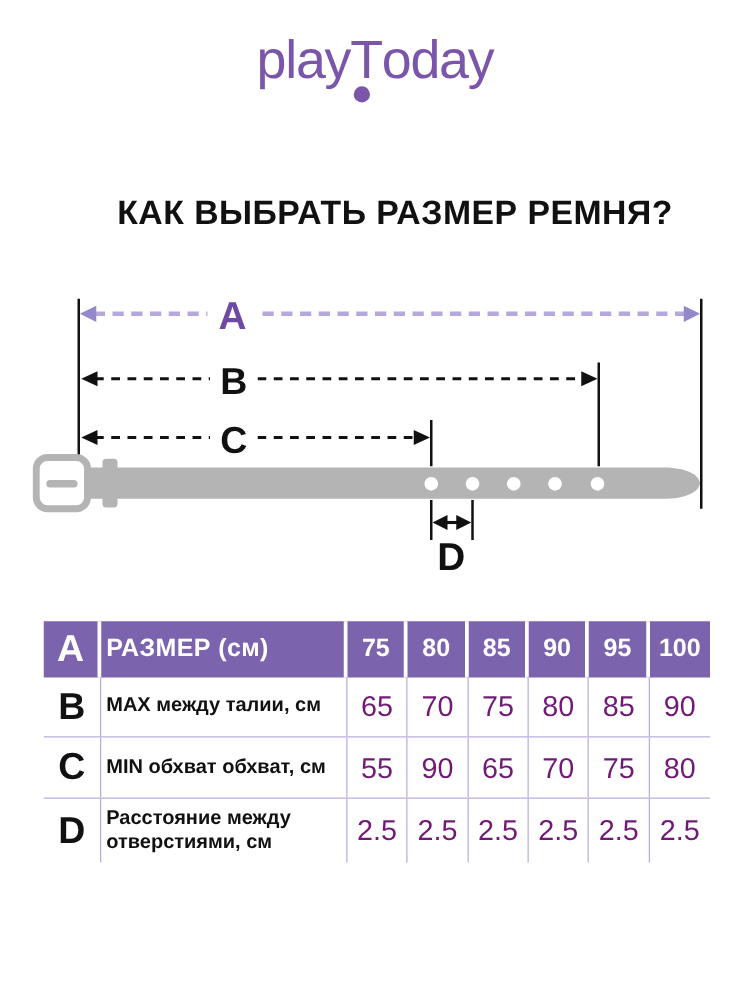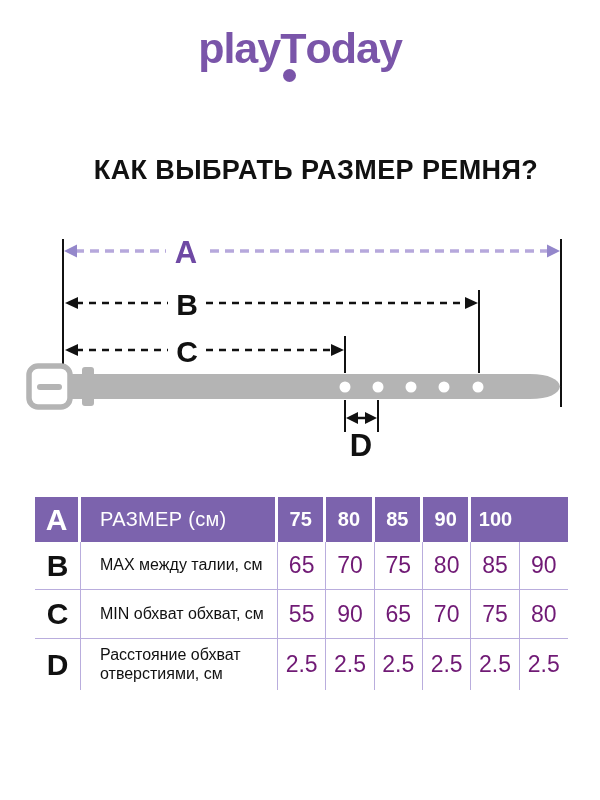--- a/index.html
+++ b/index.html
@@ -6,21 +6,21 @@
   body{
     width:600px;height:800px;position:relative;overflow:hidden;
     background:#ffffff;
     font-family:"Liberation Sans",sans-serif;
     -webkit-font-smoothing:antialiased;
   }
   
   .logo{
     position:absolute;top:24px;left:0;width:600px;height:70px;
     text-align:center;
-    font-weight:bold;font-size:43px;letter-spacing:-1px;
+    font-weight:normal;font-size:43px;letter-spacing:-1px;
     color:#7a55a9;
   }
   .logo-t{position:relative;display:inline-block;}
   .logo-dot{
     position:absolute;left:3px;top:45px;width:13px;height:13px;
     border-radius:50%;background:#7a55a9;
   }
   
   .page-title{
     position:absolute;top:155px;left:16px;width:600px;
@@ -38,22 +38,22 @@
   .t-row.r-b{height:47px;}
   .t-row.r-c{height:48px;border-top:1px solid #b9addd;}
   .t-row.r-d{height:51px;border-top:1px solid #b9addd;}
   .cell{display:flex;align-items:center;justify-content:center;}
   .r-hdr .cell{border-right:3px solid #ffffff;}
   .r-hdr .cell:last-child{border-right:none;text-align:center;}
   .t-row.r-b .cell,.t-row.r-c .cell,.t-row.r-d .cell{border-right:1px solid #b9addd;}
   .t-row.r-b .cell:last-child,.t-row.r-c .cell:last-child,.t-row.r-d .cell:last-child{border-right:none;}
   .cell.letter{font-weight:bold;font-size:30px;}
   .r-hdr .cell.letter{font-size:30px;}
-  .cell.label{justify-content:flex-start;padding-left:19px;padding-right:6px;
-    font-weight:normal;font-size:16px;line-height:1.15;color:#111;text-align:left;}
+  .cell.label{justify-content:flex-start;padding-left:4px;padding-right:6px;
+    font-weight:bold;font-size:16px;line-height:1.15;color:#111;text-align:left;}
   .r-hdr .cell.label{font-size:20px;color:#ffffff;letter-spacing:.3px;}
   .cell.value{font-size:23px;font-weight:400;color:#701a75;}
   .r-hdr .cell.value{font-size:20px;font-weight:bold;color:#ffffff;}
   .r-b .cell.letter,.r-c .cell.letter,.r-d .cell.letter{color:#111;}
 </style>
 </head>
 <body>
 
 <div class="logo">
   <span>play</span><span class="logo-t"><span>T</span><span class="logo-dot"></span></span><span>oday</span>
@@ -116,20 +116,21 @@
 
 <div class="size-table">
 
   <div class="t-row r-hdr">
     <div class="cell letter">A</div>
     <div class="cell label">РАЗМЕР (см)</div>
     <div class="cell value">75</div>
     <div class="cell value">80</div>
     <div class="cell value">85</div>
     <div class="cell value">90</div>
+    <div class="cell value">95</div>
     <div class="cell value">100</div>
   </div>
 
   <div class="t-row r-b">
     <div class="cell letter">B</div>
     <div class="cell label">MAX между талии, см</div>
     <div class="cell value">65</div>
     <div class="cell value">70</div>
     <div class="cell value">75</div>
     <div class="cell value">80</div>
@@ -143,21 +144,21 @@
     <div class="cell value">55</div>
     <div class="cell value">90</div>
     <div class="cell value">65</div>
     <div class="cell value">70</div>
     <div class="cell value">75</div>
     <div class="cell value">80</div>
   </div>
 
   <div class="t-row r-d">
     <div class="cell letter">D</div>
-    <div class="cell label">Расстояние обхват отверстиями, см</div>
+    <div class="cell label">Расстояние между отверстиями, см</div>
     <div class="cell value">2.5</div>
     <div class="cell value">2.5</div>
     <div class="cell value">2.5</div>
     <div class="cell value">2.5</div>
     <div class="cell value">2.5</div>
     <div class="cell value">2.5</div>
   </div>
 
 </div>
 

